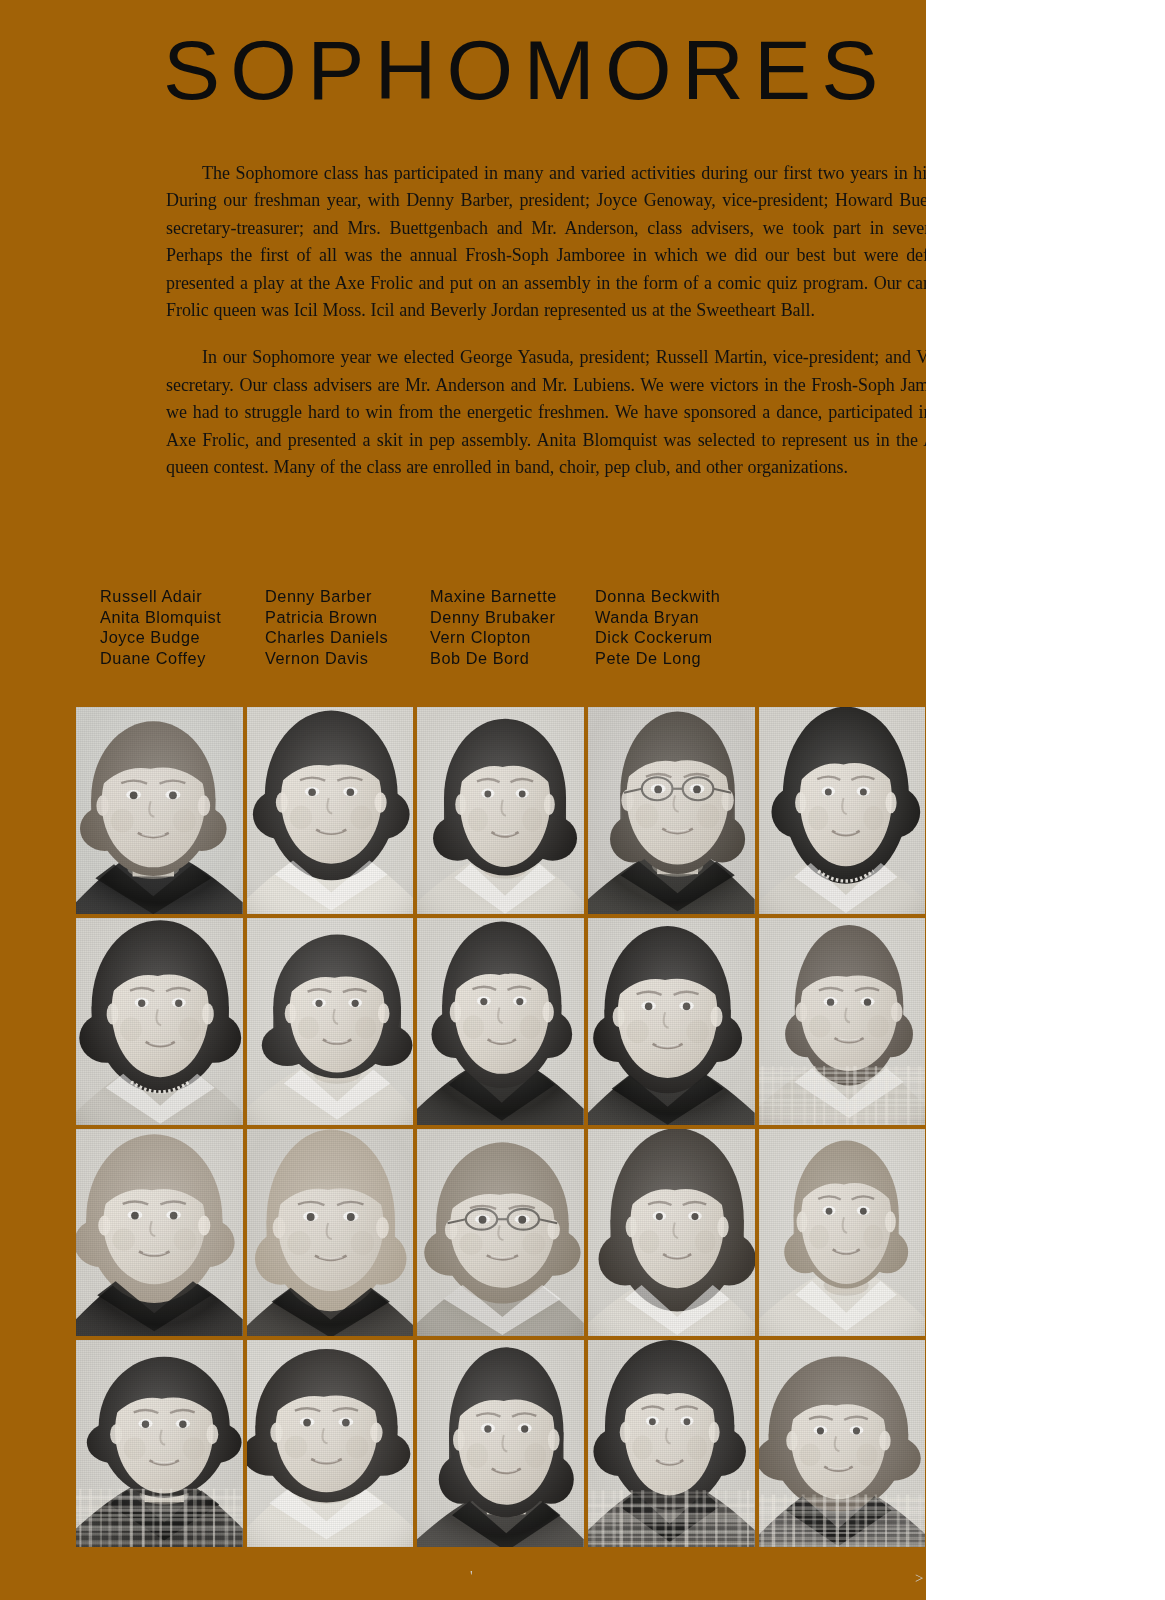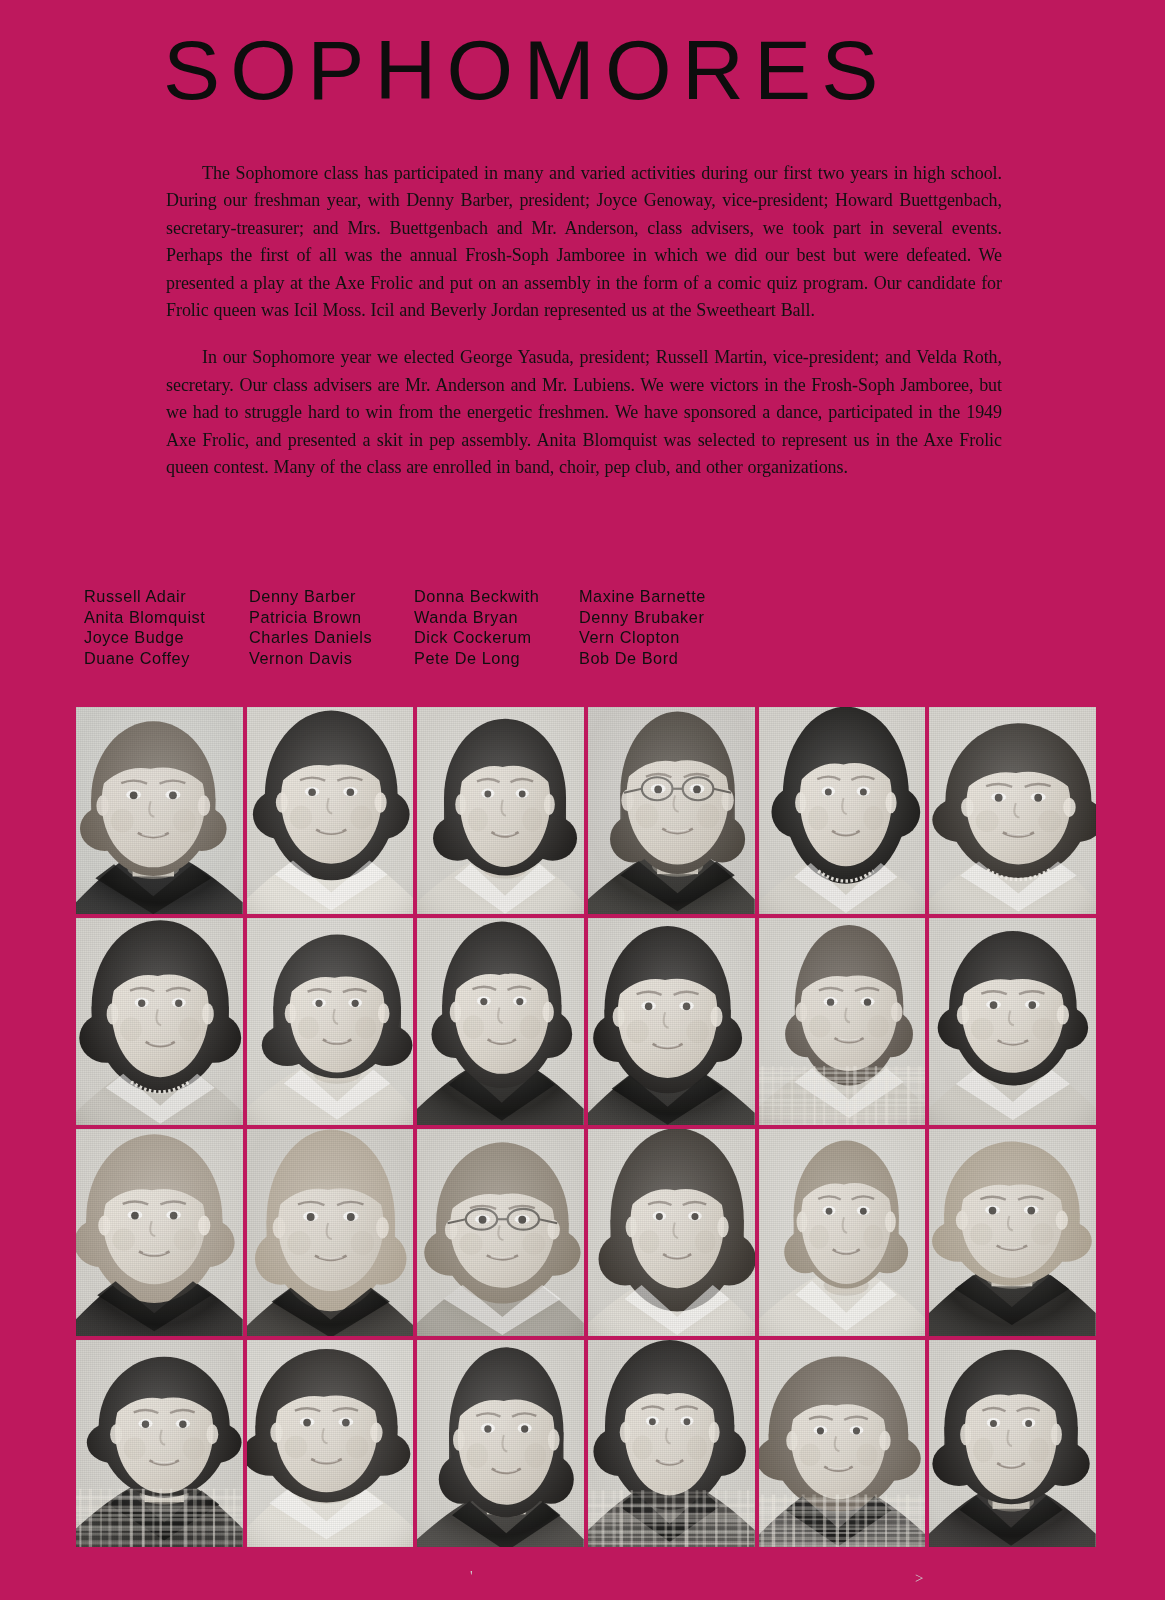--- a/index.html
+++ b/index.html
@@ -3,23 +3,23 @@
 <meta charset="utf-8">
 <title>Sophomores Yearbook Page</title>
 <style>
   html, body {
     margin: 0;
     padding: 0;
     background: #ffffff;
   }
   .page {
     position: relative;
-    width: 1165px;
+    width: 926px;
     height: 1600px;
-    background: #be185d;
+    background: #a16207;
     overflow: hidden;
     font-family: "Liberation Sans", sans-serif;
     color: #101010;
   }
 
   
   .page-title {
     position: absolute;
     left: 163px;
     top: 28px;
@@ -52,21 +52,21 @@
     letter-spacing: -0.05px;
     word-spacing: 0.4px;
   }
   .para:last-child { margin-bottom: 12px; }
   .para.last-line-left { text-align-last: left; }
 
   
   .names-block {
     position: absolute;
     top: 586px;
-    left: 84px;
+    left: 100px;
     width: 1000px;
     display: flex;
     flex-direction: row;
   }
   .name-col {
     width: 165px;
     flex: 0 0 165px;
   }
   .name-line {
     font-family: "Liberation Sans", sans-serif;
@@ -137,30 +137,30 @@
       <div class="name-line">Joyce Budge</div>
       <div class="name-line">Duane Coffey</div>
     </div>
     <div class="name-col">
       <div class="name-line">Denny Barber</div>
       <div class="name-line">Patricia Brown</div>
       <div class="name-line">Charles Daniels</div>
       <div class="name-line">Vernon Davis</div>
     </div>
     <div class="name-col">
+      <div class="name-line">Maxine Barnette</div>
+      <div class="name-line">Denny Brubaker</div>
+      <div class="name-line">Vern Clopton</div>
+      <div class="name-line">Bob De Bord</div>
+    </div>
+    <div class="name-col">
       <div class="name-line">Donna Beckwith</div>
       <div class="name-line">Wanda Bryan</div>
       <div class="name-line">Dick Cockerum</div>
       <div class="name-line">Pete De Long</div>
-    </div>
-    <div class="name-col">
-      <div class="name-line">Maxine Barnette</div>
-      <div class="name-line">Denny Brubaker</div>
-      <div class="name-line">Vern Clopton</div>
-      <div class="name-line">Bob De Bord</div>
     </div>
   </div>
 
   <div class="photo-grid" id="photo-grid">
       <div class="photo-cell" title="Russell Adair">
 <svg viewBox="0 0 170 207" preserveAspectRatio="none" xmlns="http://www.w3.org/2000/svg">
   <defs>
     <clipPath id="cl0">
               <rect x="0" y="155.15405234957115" width="170" height="51.845947650428855"></rect>
             </clipPath>

